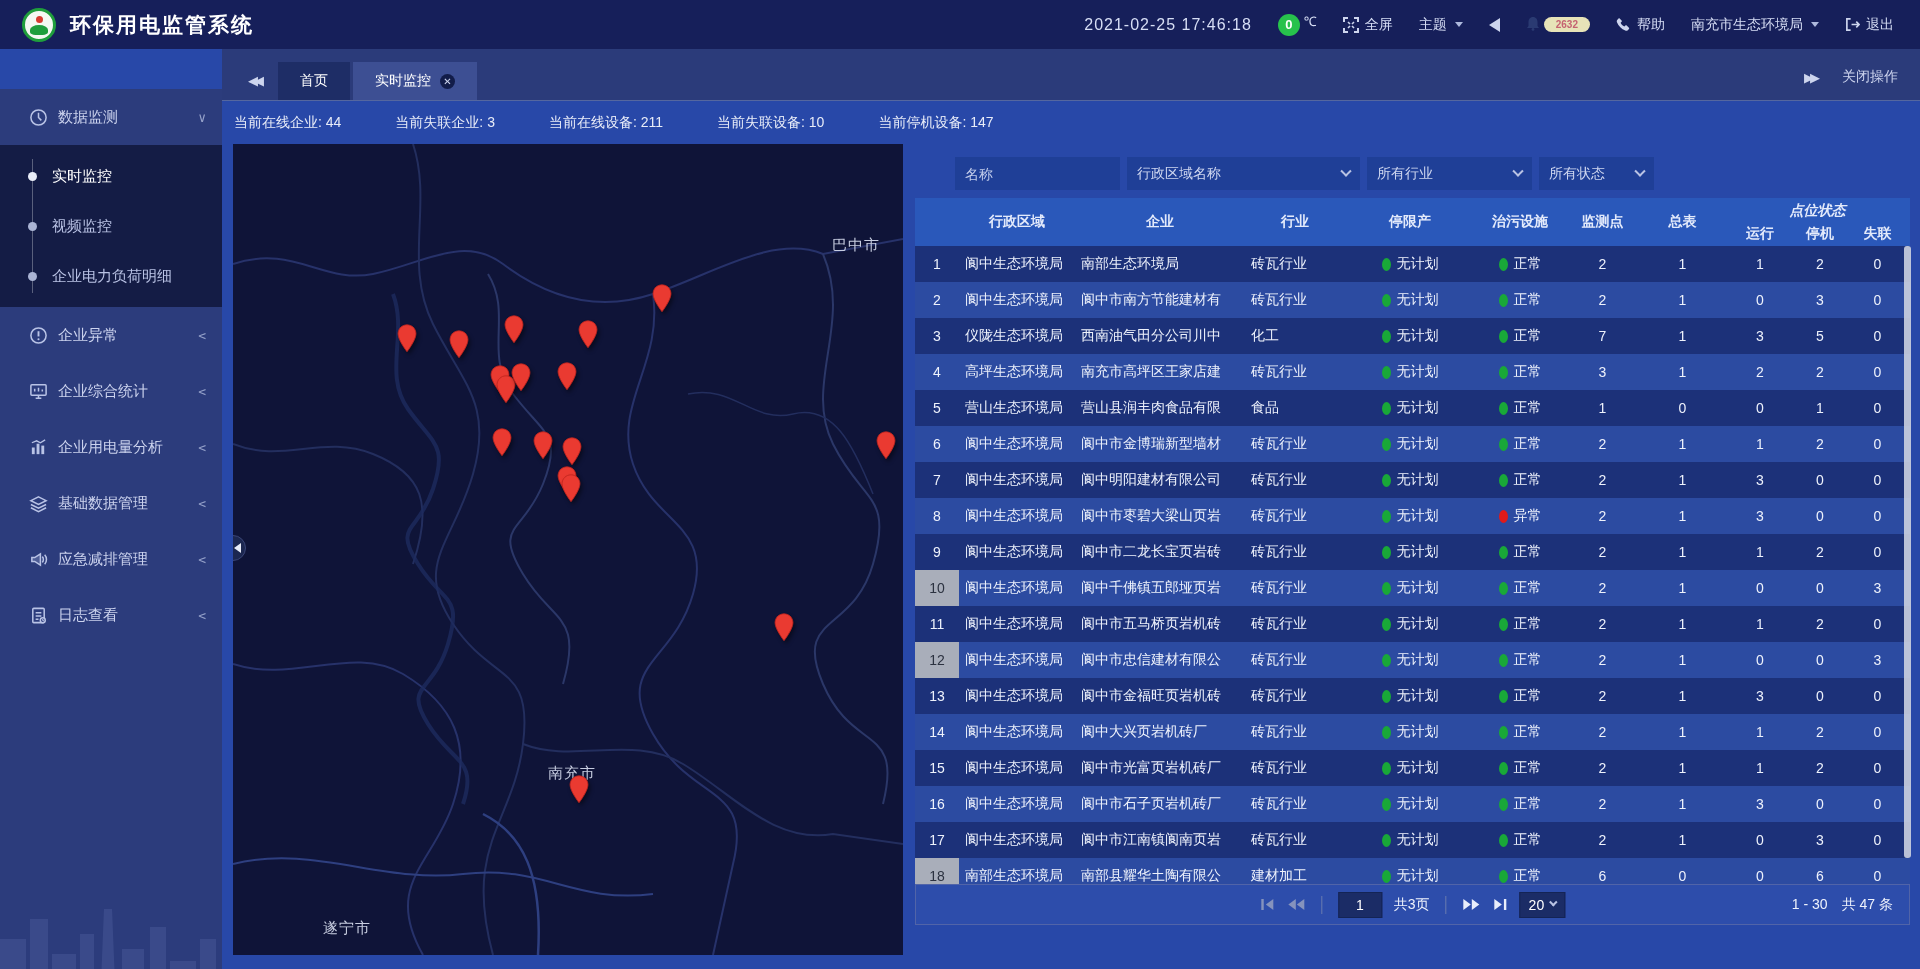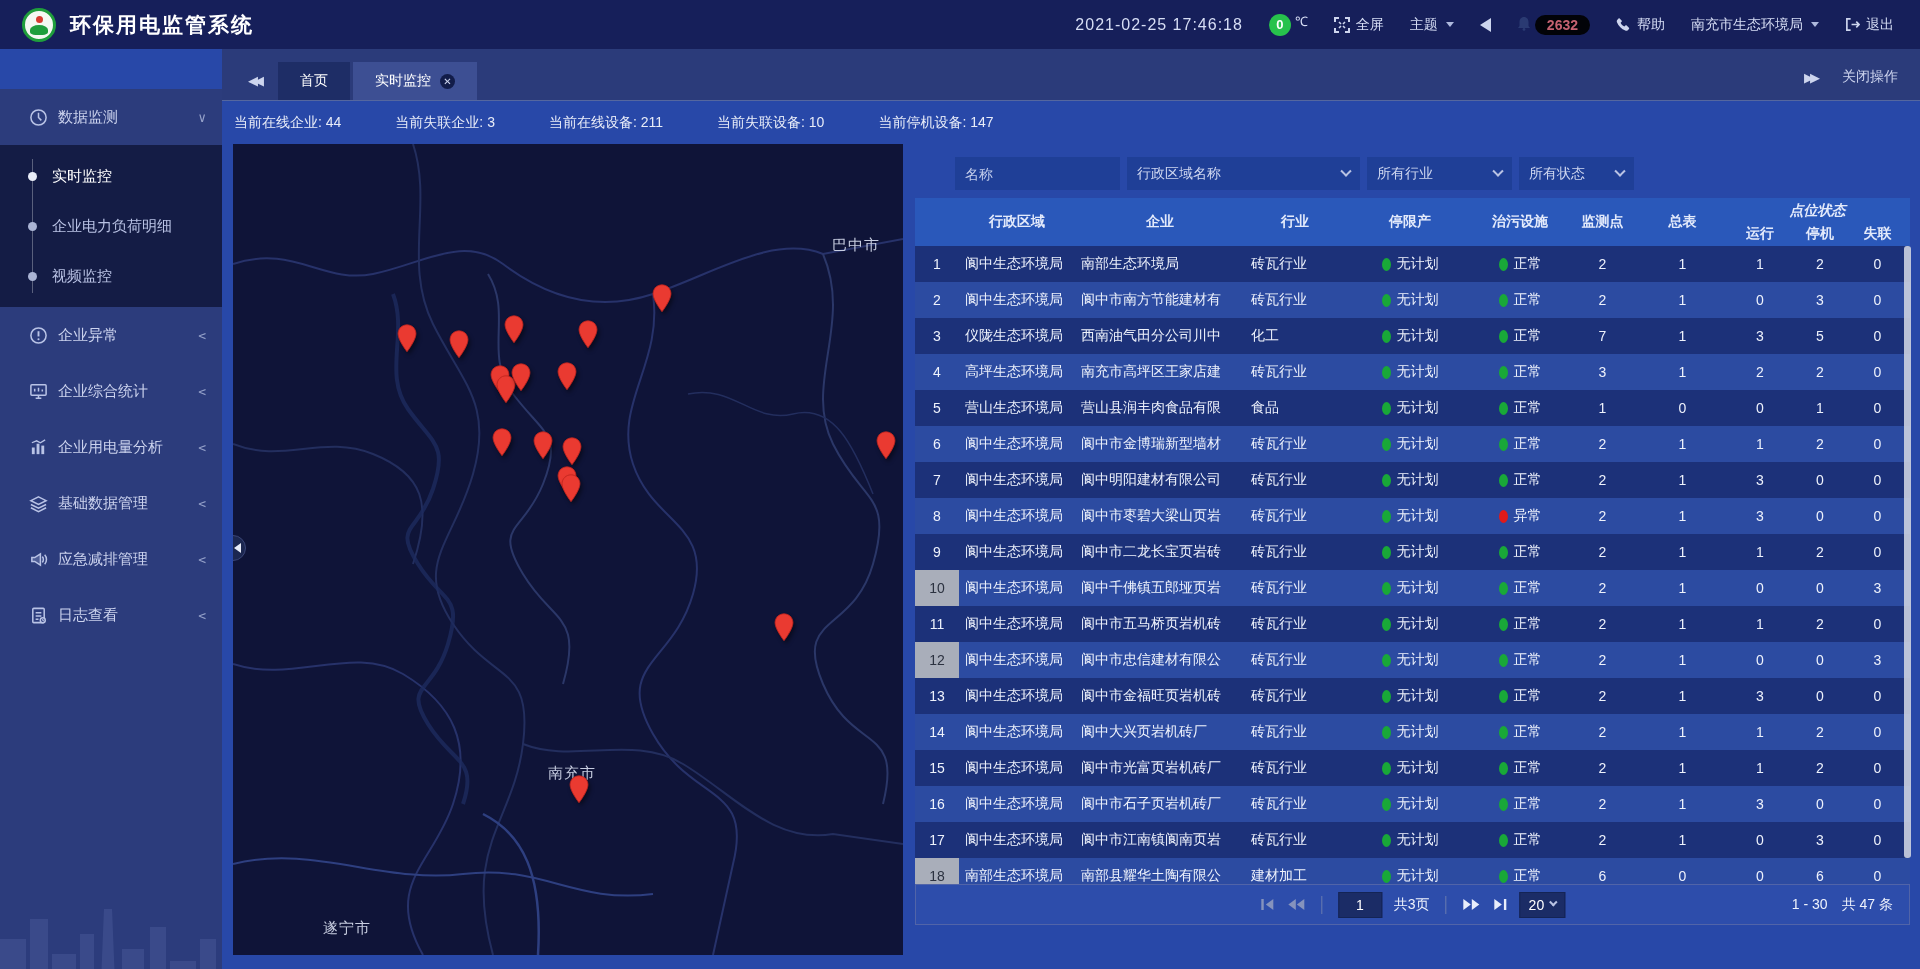--- a/index.html
+++ b/index.html
@@ -25,22 +25,22 @@
   .temp-badge { width:22px; height:22px; border-radius:50%; background:#27c24c; color:#fff;
     font-size:13px; display:flex; align-items:center; justify-content:center; font-weight:bold; }
   .temp-unit { font-size:13px; margin-top:-2px; }
   .h-item { display:flex; align-items:center; gap:6px; cursor:pointer; white-space:nowrap; }
   .h-item svg { display:block; }
   .caret-down { width:0; height:0; border-left:4px solid transparent; border-right:4px solid transparent;
     border-top:5px solid #aeb9dd; display:inline-block; margin-left:2px; }
   .speaker { width:0; height:0; border-top:7px solid transparent; border-bottom:7px solid transparent;
     border-right:11px solid #cdd5ee; }
   .notif { display:flex; align-items:center; gap:4px; }
-  .notif-pill { background:#000000; color:#d96a74; border-radius:10px; padding:2px 12px;
-    font-size:14px; font-weight:bold; opacity:.9; }
+  .notif-pill { background:#fef9c3; color:#d96a74; border-radius:10px; padding:2px 12px;
+    font-size:10px; font-weight:bold; opacity:.9; }
 
   
   .sidebar { position:absolute; top:49px; left:0; width:222px; height:920px;
     background:#2c3c7c; overflow:hidden; z-index:20;margin-top:40px; }
   .menu-section { position:relative; }
   .menu-top { height:56px; display:flex; align-items:center; padding:0 16px 0 28px;
     color:#ccd3ee; font-size:15px; cursor:pointer; }
   .menu-top .m-icon { width:20px; height:20px; margin-right:10px; flex:none; display:flex; align-items:center; justify-content:center; }
   .menu-top .m-label { flex:1; }
   .menu-chevron { color:#96a2ca; font-size:13px; font-family:"DejaVu Sans Mono", monospace; }
@@ -214,25 +214,25 @@
             <span class="menu-chevron">∨</span>
           </div>
           <div class="submenu">
             <div class="rail"></div>
             <div class="submenu-item active">
               <span class="dot-marker"></span>
               <span>实时监控</span>
             </div>
             <div class="submenu-item">
               <span class="dot-marker"></span>
-              <span>企业电力负荷明细</span>
+              <span>视频监控</span>
             </div>
             <div class="submenu-item">
               <span class="dot-marker"></span>
-              <span>视频监控</span>
+              <span>企业电力负荷明细</span>
             </div>
           </div>
         </div>
         <div class="menu-section">
           <div class="menu-top">
             <span class="m-icon">
               <svg width="19" height="19" viewBox="0 0 20 20" fill="none" stroke="#b9c3e6" stroke-width="1.6">
                 <circle cx="10" cy="10" r="8"></circle>
                 <path d="M10 5.5v5.5" stroke-width="2"></path>
                 <circle cx="10" cy="14" r="1.1" fill="#b9c3e6" stroke="none"></circle>
@@ -460,21 +460,21 @@
   </div>
 
   <div class="right-panel">
 
     <div class="filters">
       <input class="f-ctrl" type="text" placeholder="名称" style="">
       <div class="f-ctrl f-select" style="width:233px">
         <span>行政区域名称</span>
         <span class="f-chev"></span>
       </div>
-      <div class="f-ctrl f-select" style="width:145px">
+      <div class="f-ctrl f-select" style="width:165px">
         <span>所有行业</span>
         <span class="f-chev"></span>
       </div>
       <div class="f-ctrl f-select" style="width:115px">
         <span>所有状态</span>
         <span class="f-chev"></span>
       </div>
     </div>
 
     <div class="thead">

